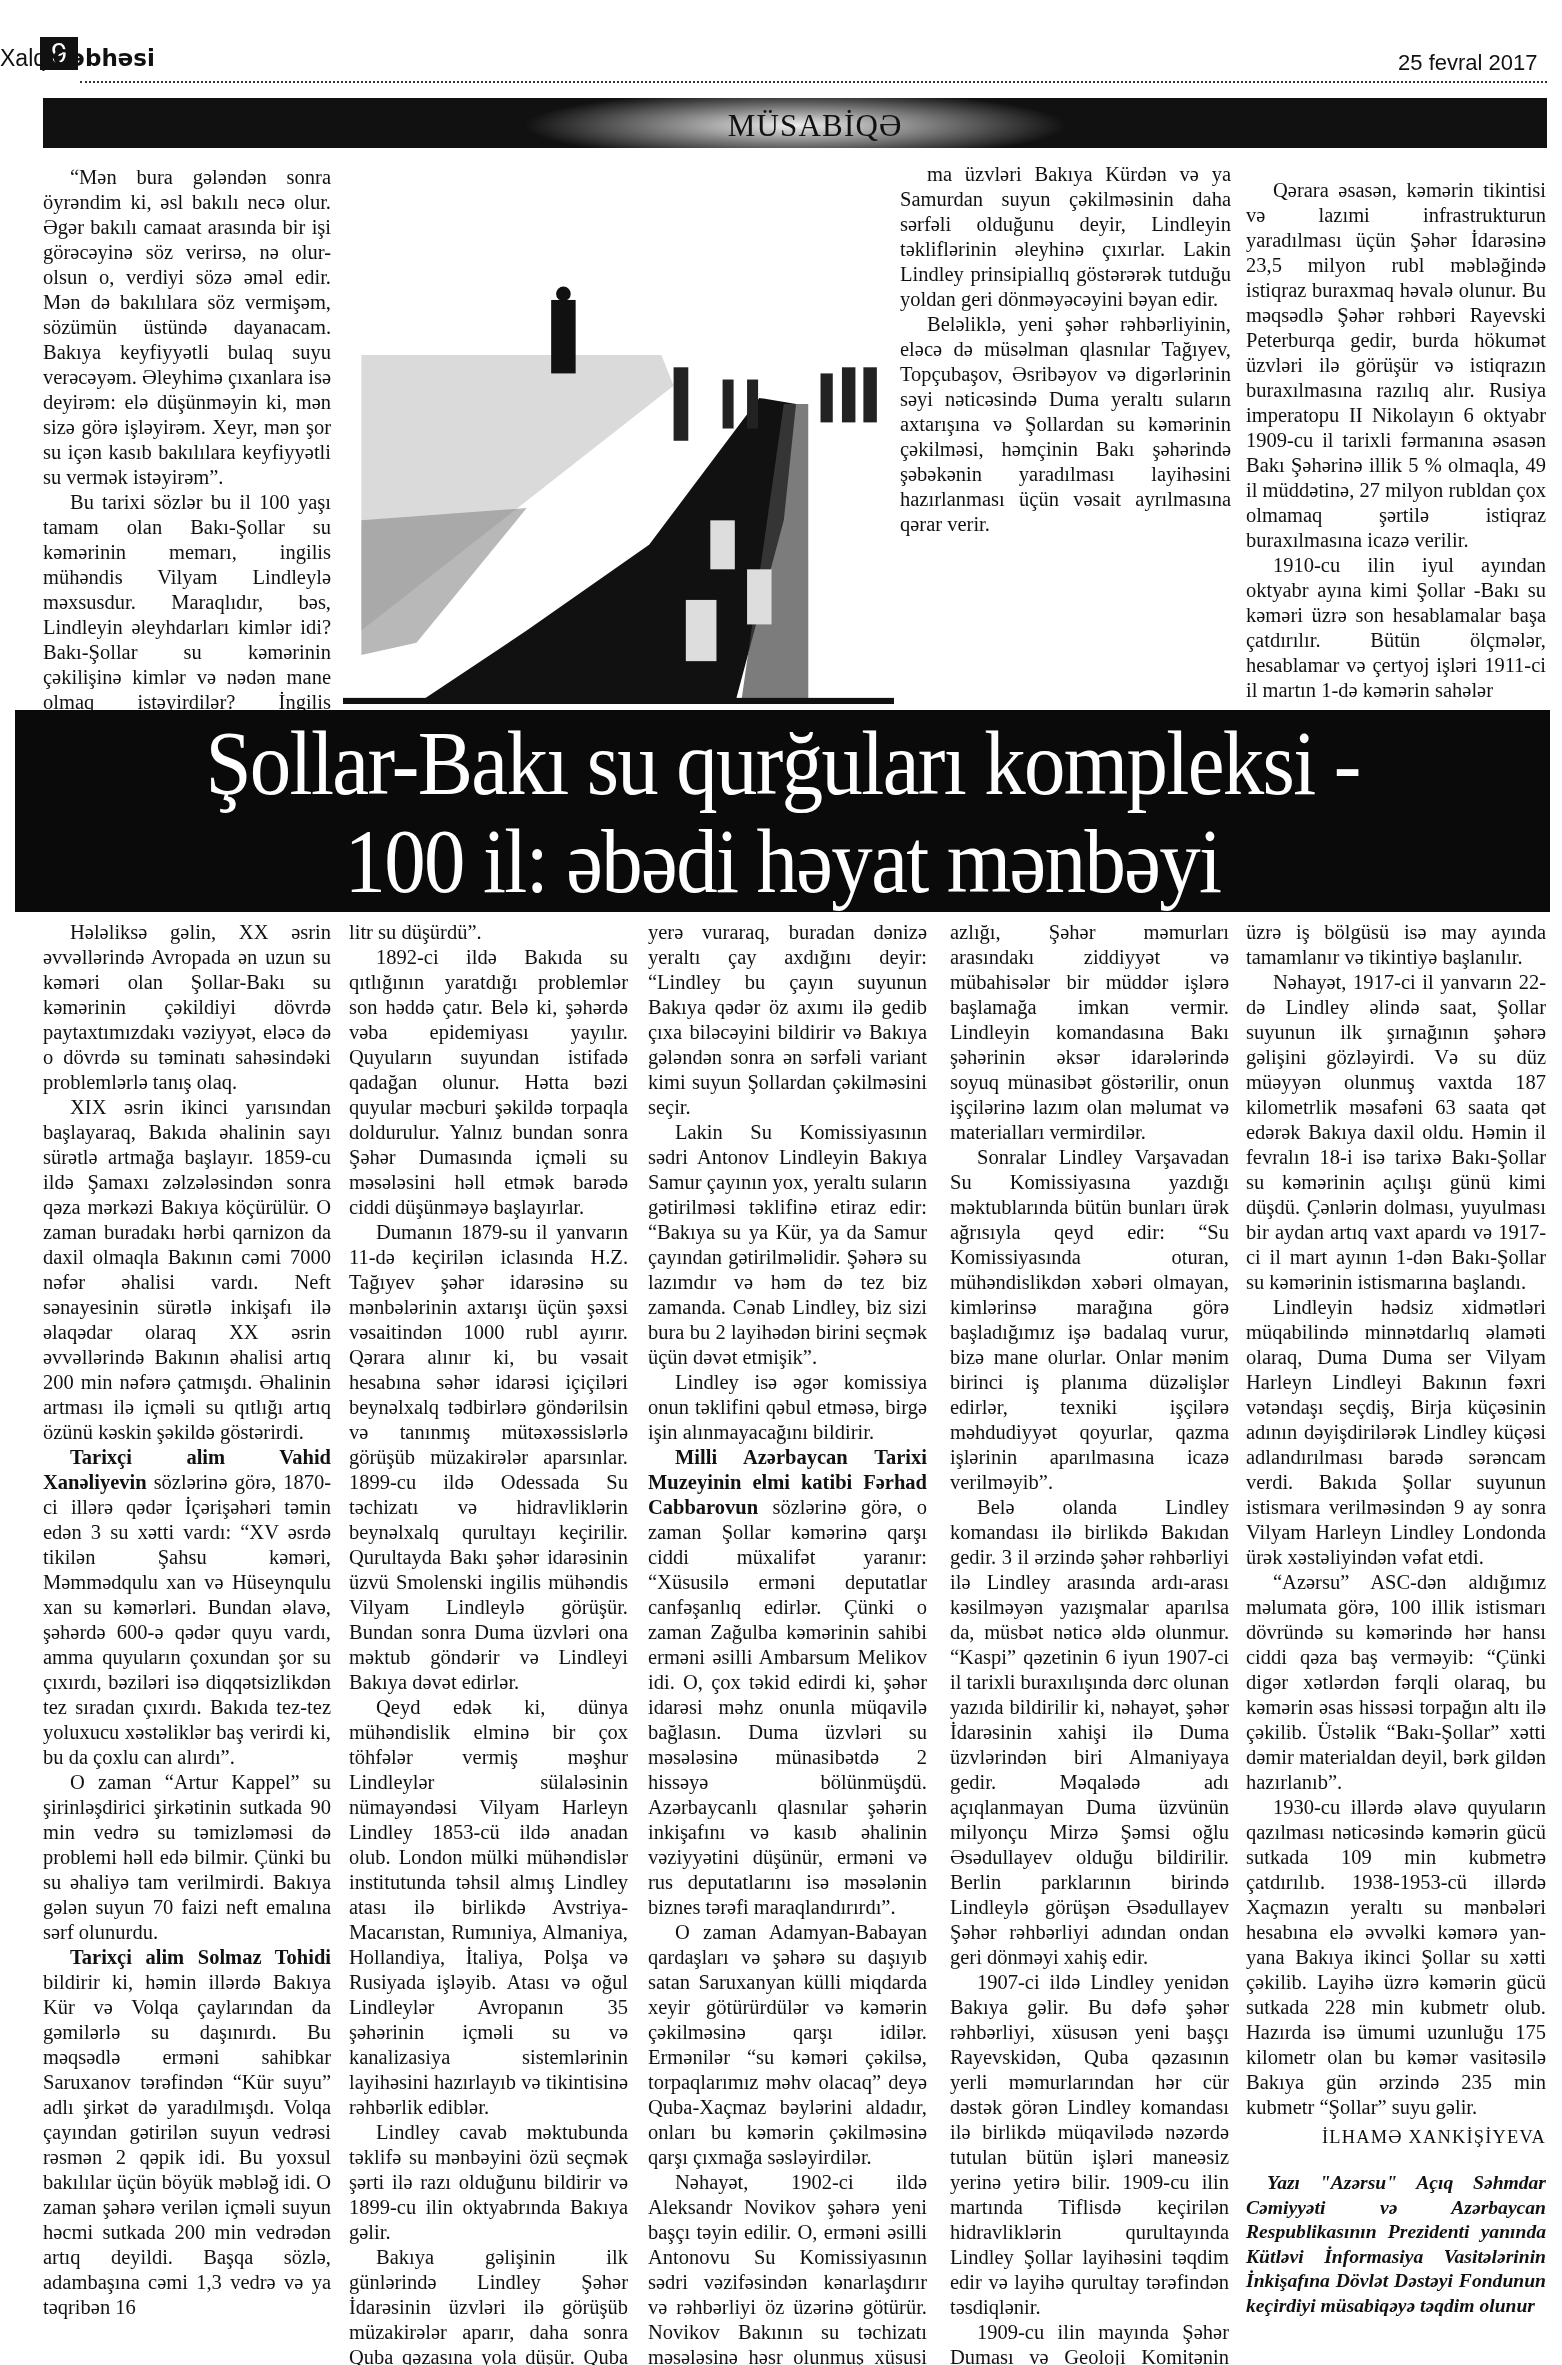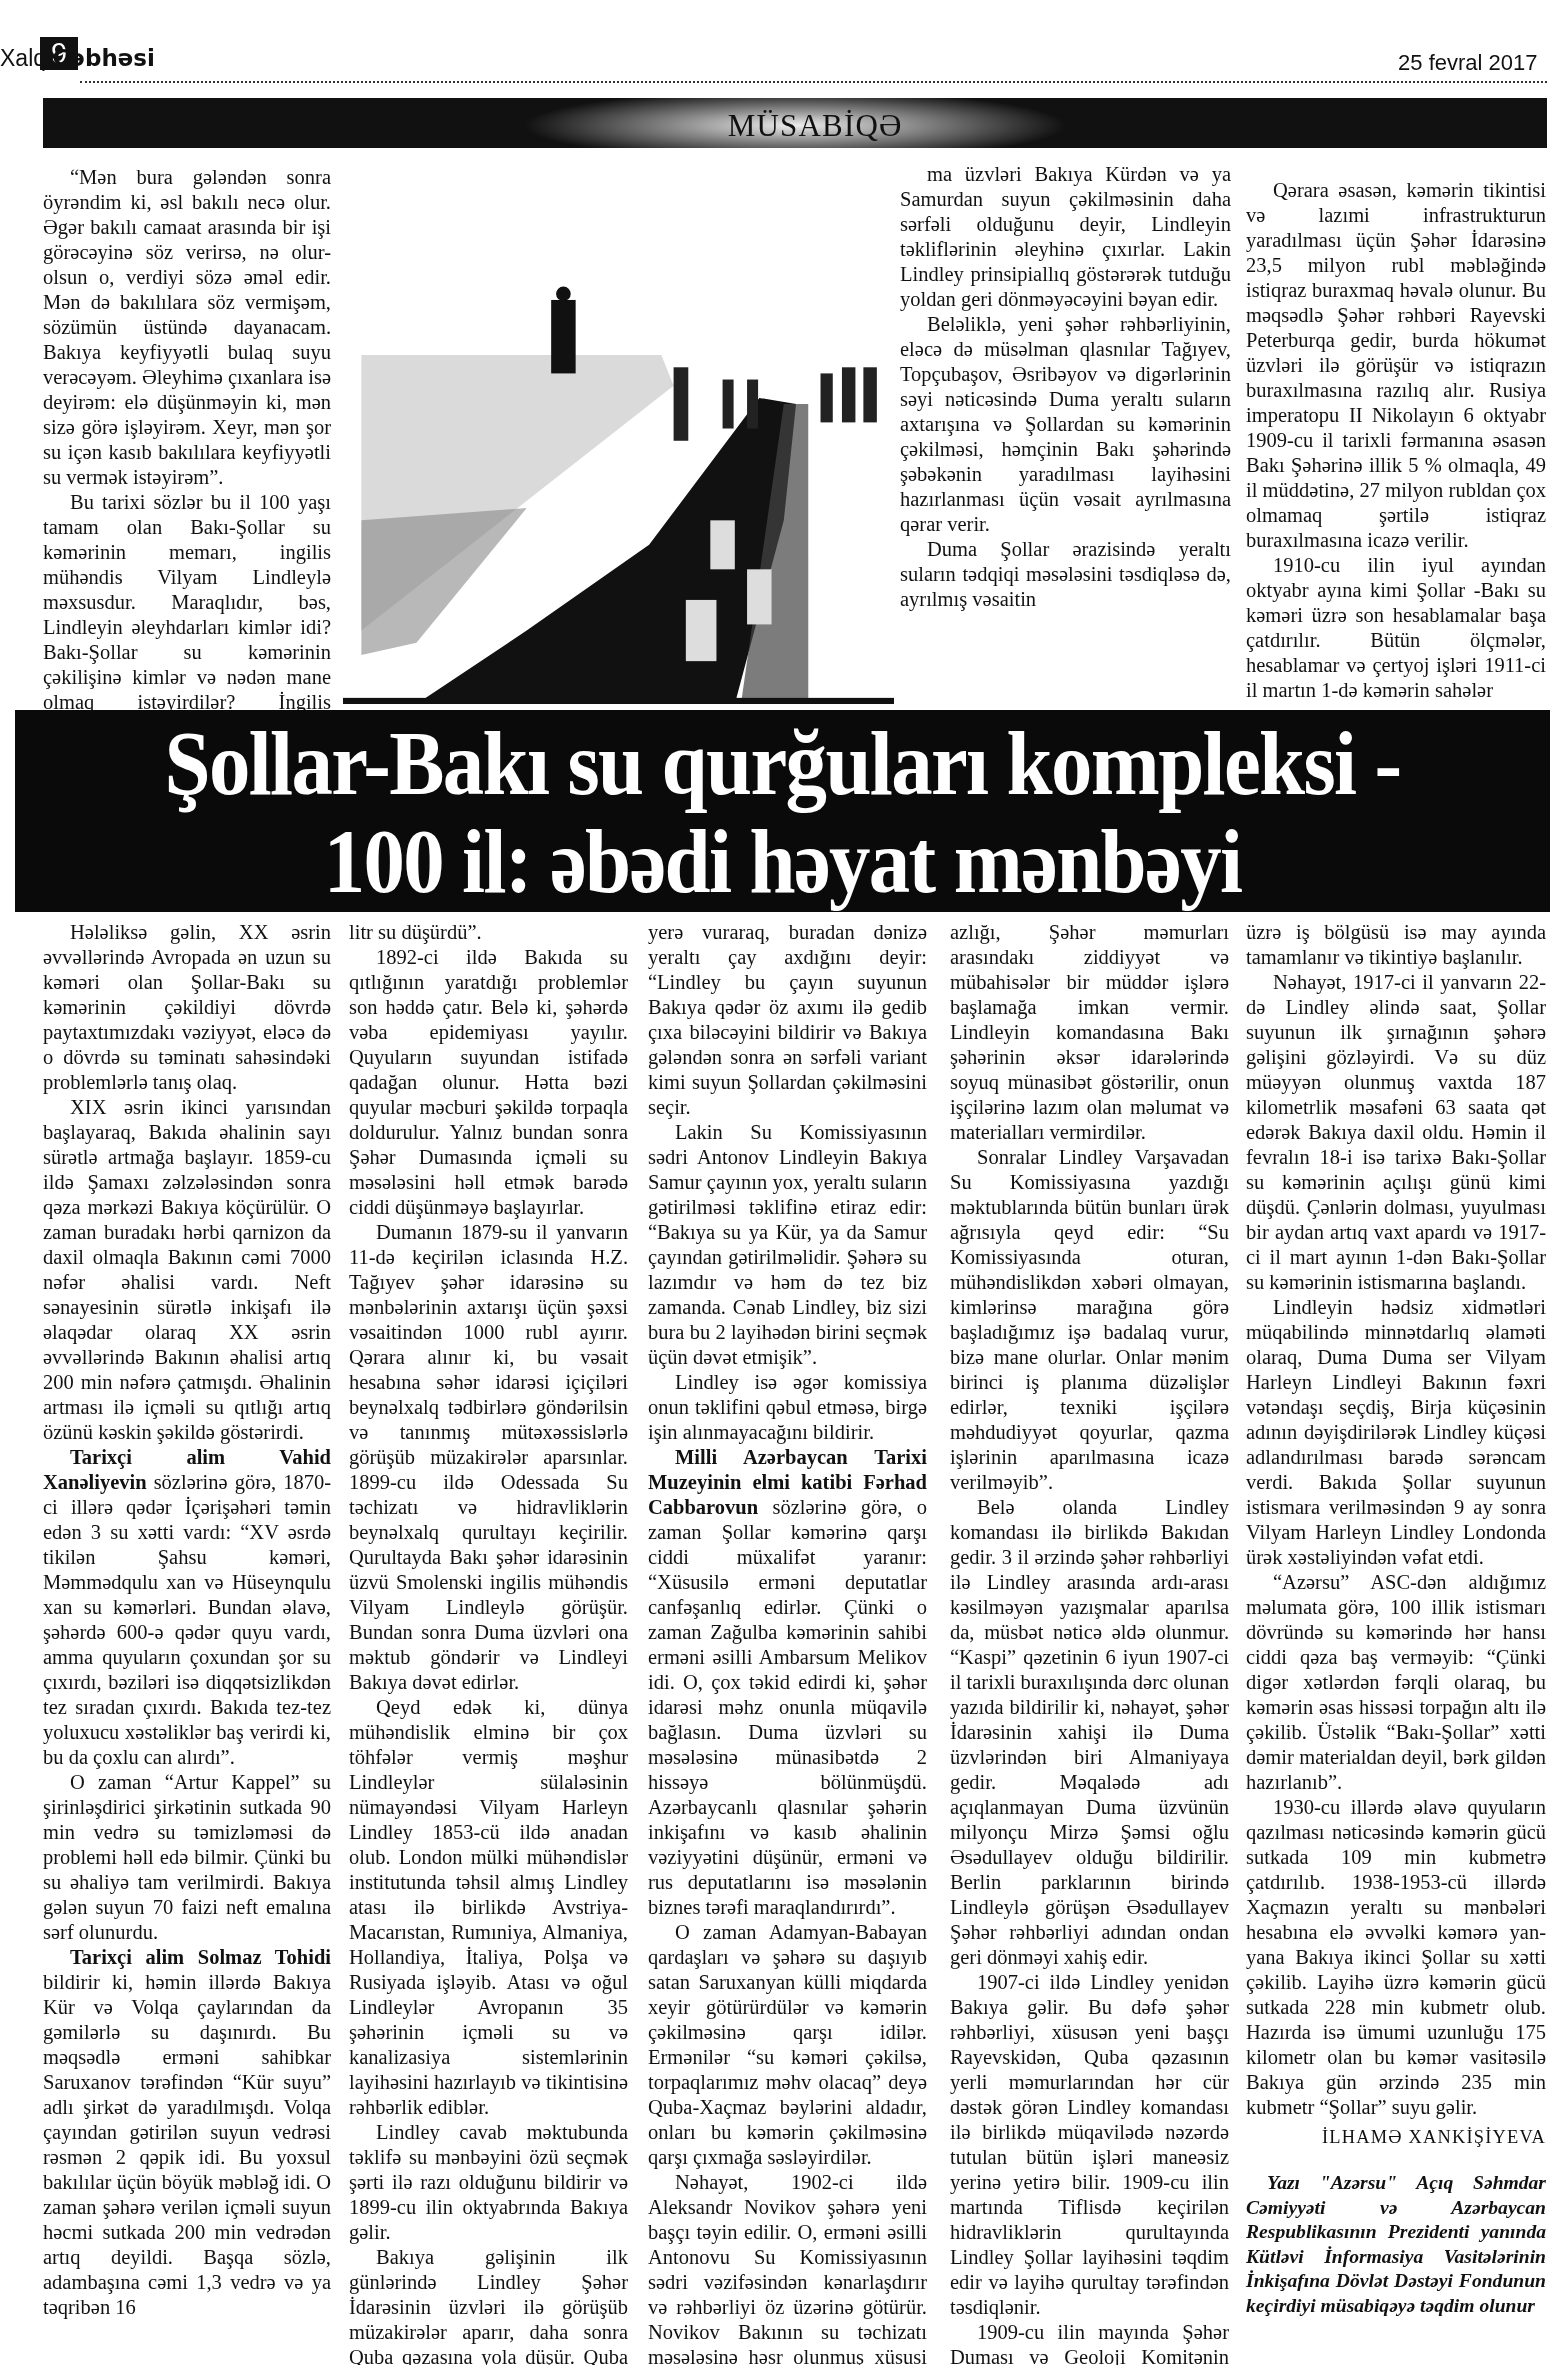--- a/index.html
+++ b/index.html
@@ -10,21 +10,21 @@
   .masthead b { font-weight:bold; font-family:"DejaVu Sans",sans-serif; }
   .date { right:24.5px; top:50px; font-family:"Liberation Sans",sans-serif; font-size:22px; }
   .rule { left:80px; right:14.7px; top:81px; height:0; border-top:2.4px dotted #333; }
   .banner { left:43px; right:14.7px; top:98px; height:50px; background:radial-gradient(ellipse 18% 70% at 50% 55%, #eee 0%, #888 45%, #111 100%); }
   .banner span { position:absolute; left:0; right:0; top:9.8px; text-align:center; font-family:"Liberation Serif",serif; font-size:31px; letter-spacing:1.2px; color:#111;padding-left:40px; }
   .col { font-size:20.5px; line-height:25px; text-align:justify; }
   .col p { margin:0; text-indent:27px; }
   .col p.ni { text-indent:0; }
   .col-narrow { font-family:"Liberation Sans Narrow","Liberation Serif",serif; }
   .photo { left:343px; top:202px; width:551px; height:502px; overflow:hidden; }
-  .headline { left:14.7px; width:1535px; top:710px; height:202px; background:#0a0a0a; color:#fff; text-align:center; font-family:"Liberation Serif",serif; font-weight:bold; }
+  .headline { left:14.7px; width:1535px; top:710px; height:202px; background:#0a0a0a; color:#fff; text-align:center; font-family:"Liberation Serif",serif; font-weight:normal; }
   .headline .l1 { font-size:92px; line-height:98px; padding-top:3.7px; letter-spacing:-1.8px; transform:scaleX(0.9); }
   .headline .l2 { font-size:92px; line-height:98px; letter-spacing:-1.8px; transform:scaleX(0.9); }
   .sig { text-align:right; font-size:18.4px; letter-spacing:1.2px; margin-top:5px; }
   .note { font-style:italic; font-weight:bold; font-size:19.6px; line-height:24.5px; text-align:justify; margin-top:21px; }
   .note p { margin:0; text-indent:21px; }
   .bold { font-weight:bold; }
 </style>
 </head>
 <body>
 
@@ -67,21 +67,20 @@
         <rect x="560" y="650" width="50" height="100"></rect>
         <rect x="660" y="600" width="40" height="90"></rect>
       </g>
     <rect x="0" y="810" width="900" height="10" fill="#111"></rect>
   </svg>
 </div>
 
 <div class="abs col col-narrow" id="top-col2" style="left:900px; top:162px; width:331px;">
     <p>ma üzvləri Bakıya Kürdən və ya Samurdan suyun çəkilməsinin daha sərfəli olduğunu deyir, Lindleyin təkliflərinin əleyhinə çıxırlar. Lakin Lindley prinsipiallıq göstərərək tutduğu yoldan geri dönməyəcəyini bəyan edir.</p>
     <p>Beləliklə, yeni şəhər rəhbərliyinin, eləcə də müsəlman qlasnılar Tağıyev, Topçubaşov, Əsribəyov və digərlərinin səyi nəticəsində Duma yeraltı suların axtarışına və Şollardan su kəmərinin çəkilməsi, həmçinin Bakı şəhərində şəbəkənin yaradılması layihəsini hazırlanması üçün vəsait ayrılmasına qərar verir.</p>
-    <p>Duma Şollar ərazisində yeraltı suların tədqiqi məsələsini təsdiqləsə də, ayrılmış vəsaitin</p>
   </div>
 <div class="abs col col-narrow" id="top-col3" style="left:1246px; top:178px; width:300px;">
     <p>Qərara əsasən, kəmərin tikintisi və lazımi infrastrukturun yaradılması üçün Şəhər İdarəsinə 23,5 milyon rubl məbləğində istiqraz buraxmaq həvalə olunur. Bu məqsədlə Şəhər rəhbəri Rayevski Peterburqa gedir, burda hökumət üzvləri ilə görüşür və istiqrazın buraxılmasına razılıq alır. Rusiya imperatopu II Nikolayın 6 oktyabr 1909-cu il tarixli fərmanına əsasən Bakı Şəhərinə illik 5 % olmaqla, 49 il müddətinə, 27 milyon rubldan çox olmamaq şərtilə istiqraz buraxılmasına icazə verilir.</p>
     <p>1910-cu ilin iyul ayından oktyabr ayına kimi Şollar -Bakı su kəməri üzrə son hesablamalar başa çatdırılır. Bütün ölçmələr, hesablamar və çertyoj işləri 1911-ci il martın 1-də kəmərin sahələr</p>
   </div>
 
 <div class="abs headline">
   <div class="l1">Şollar-Bakı su qurğuları kompleksi -</div>
   <div class="l2">100 il: əbədi həyat mənbəyi</div>
 </div>

